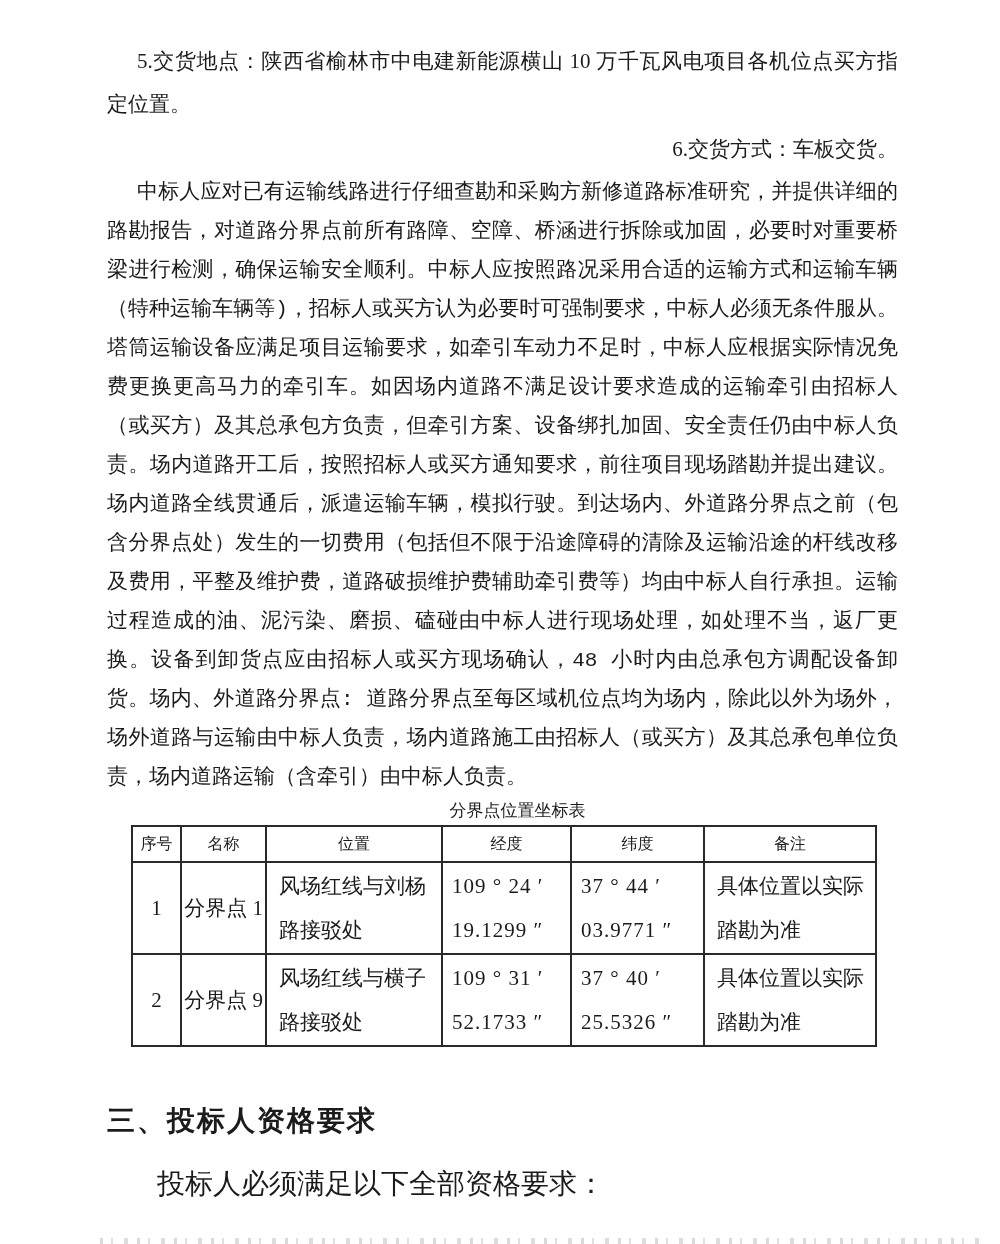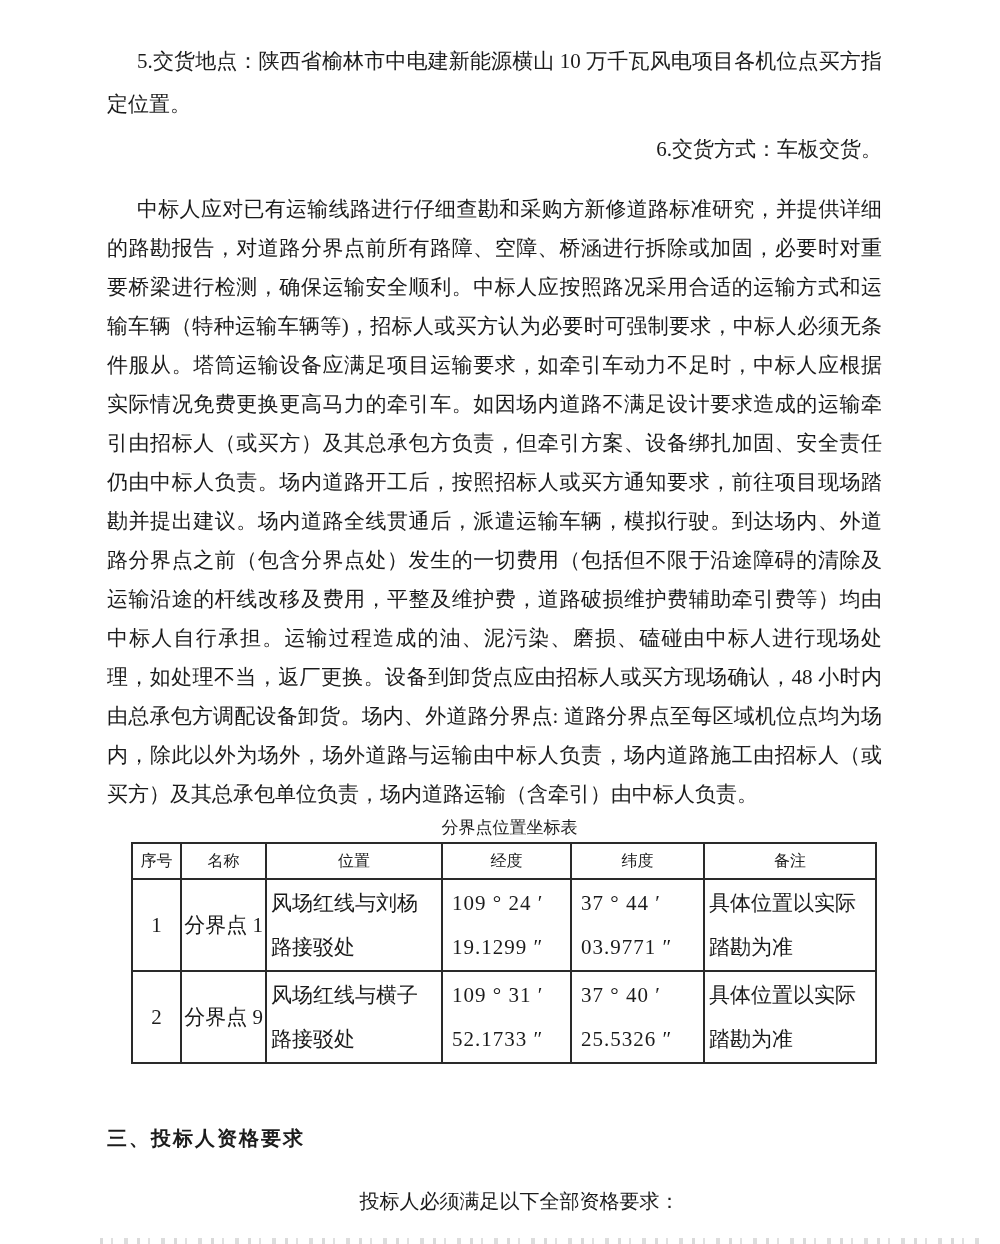--- a/index.html
+++ b/index.html
@@ -12,21 +12,21 @@
     height: 1244px;
     position: relative;
     overflow: hidden;
     font-family: "Liberation Serif", "DejaVu Serif", serif;
     color: #1b1b1b;
     -webkit-font-smoothing: antialiased;
   }
   .content {
     position: absolute;
     left: 107px;
-    right: 118px;
+    right: 102px;
     top: 40px;
   }
   .para {
     margin: 0;
     font-size: 21px;
     text-align: justify;
     text-justify: inter-ideograph;
   }
   .item5 {
     line-height: 43px;
@@ -34,21 +34,22 @@
   }
   .item6 {
     line-height: 43px;
     text-indent: 50px;
     margin-top: 2px;
     text-align: right;
   }
   .body-para {
     line-height: 39px;
     text-indent: 30px;
-    margin-top: 19px;
+    margin-top: 2px;
+    font-family: Liberation Mono, monospace;
   }
   .table-title {
     margin: 0;
     font-size: 17px;
     font-weight: normal;
     text-align: center;
     line-height: 28px;
     padding-left: 30px;
   }
   table.coord-table {
@@ -70,45 +71,44 @@
     padding: 0;
   }
   table.coord-table tbody td {
     height: 78px;
     vertical-align: middle;
   }
   td.c-center { text-align: center; }
   td.c-multiline {
     white-space: pre-line;
     line-height: 44px;
-    padding-left: 4px;
+    padding-left: 12px;
     text-align: left;
     margin-left: 11px;
   }
   td.c-coord {
     white-space: pre-line;
     line-height: 44px;
     padding-left: 9px;
     text-align: left;
     letter-spacing: 1px;
     border-radius: 20px;
   }
   .section-heading {
     margin: 58px 0 0 0;
-    font-size: 20px;
+    font-size: 28px;
     font-weight: bold;
     line-height: 32px;
     letter-spacing: 2px;
   }
   .qualification-intro {
     margin: 32px 0 0 0;
-    font-size: 20px;
+    font-size: 28px;
     line-height: 30px;
     text-indent: 50px;
-    text-align: center;
   }
   .clipped-remnant {
     position: absolute;
     left: 100px;
     right: 12px;
     bottom: 0;
     height: 6px;
     opacity: 0.5;
     background: repeating-linear-gradient(
       90deg,

